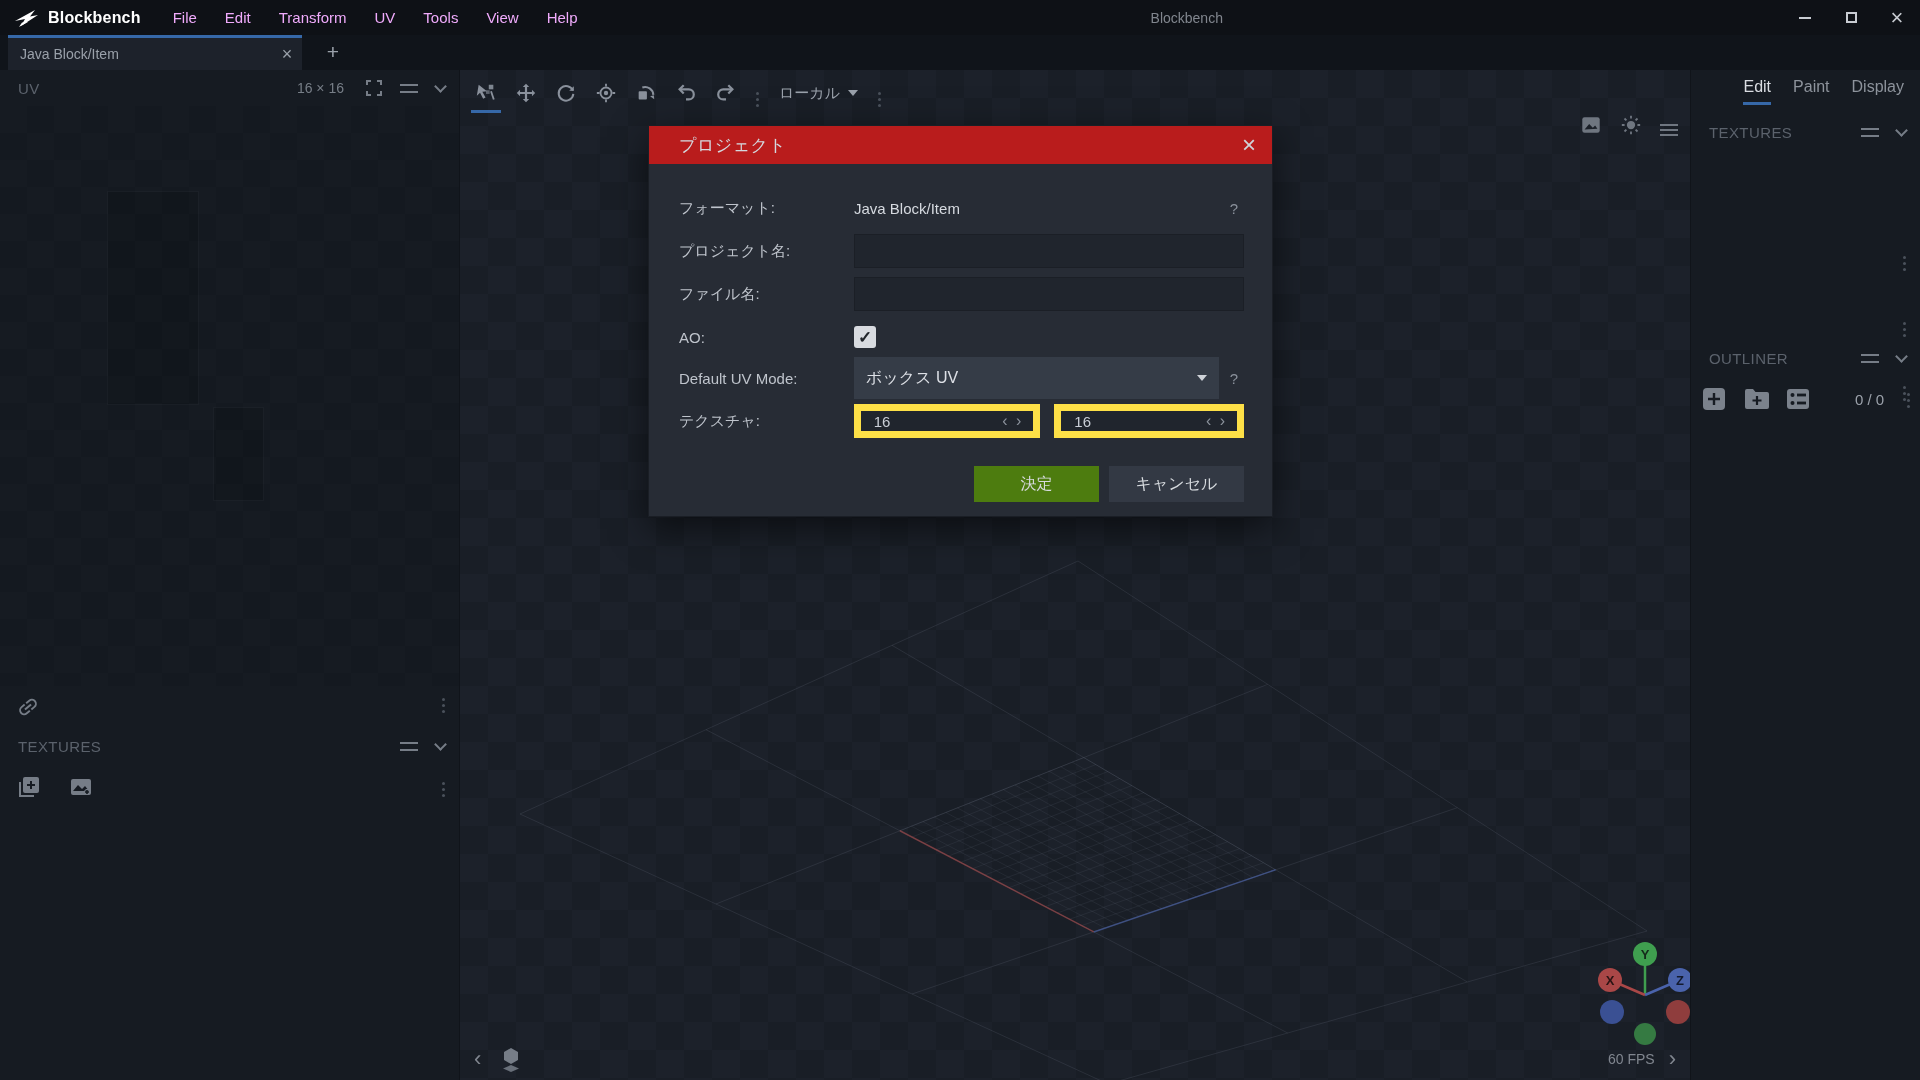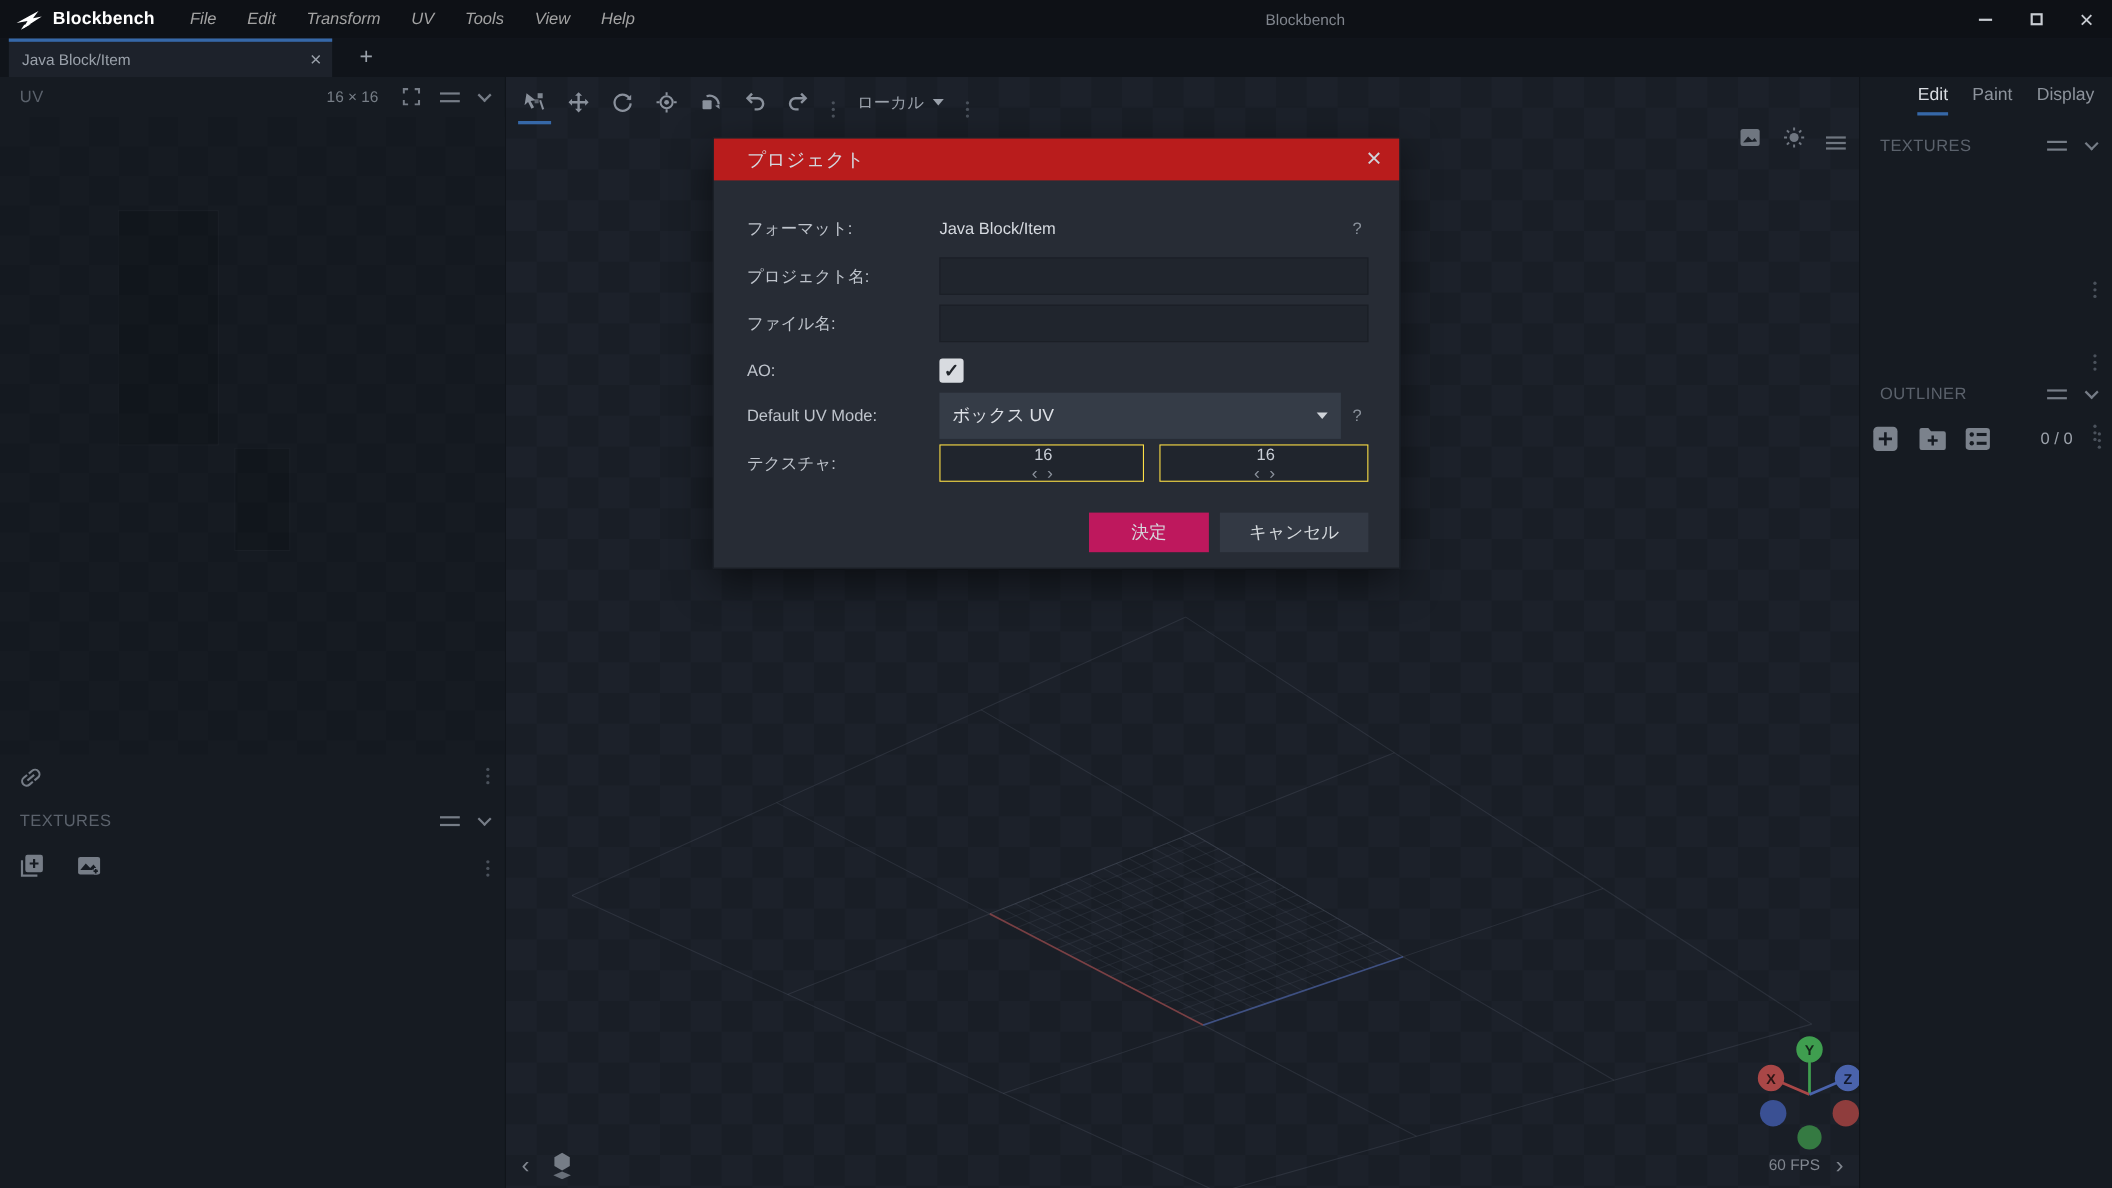--- a/index.html
+++ b/index.html
@@ -7,21 +7,21 @@
   .app {
     position:relative; width:1920px; height:1080px; overflow:hidden;
     background:#171b22; font-family:"Liberation Sans", sans-serif;
     color:#c2c7cd; user-select:none;
   }
   
   .menubar { position:absolute; left:0; top:0; width:1920px; height:35px;
     background:#0e1116; display:flex; align-items:center; }
   .logo { width:26px; height:20px; margin:0 8px 0 14px; }
   .appname { font-size:16px; font-weight:700; color:#ffffff; margin-right:18px; letter-spacing:.2px; }
-  .menu-item { padding:0 14px; font-size:15px; color:#a3a3a3; height:35px; line-height:35px; cursor:pointer;font-style:italic; }
+  .menu-item { padding:0 14px; font-size:15px; color:#f0abfc; height:35px; line-height:35px; cursor:pointer; }
   .win-title { flex:1; text-align:center; font-size:14px; color:#81868e; }
   .win-controls { display:flex; }
   .win-btn { width:46px; height:35px; display:flex; align-items:center; justify-content:center; color:#c8ccd2; font-size:16px; }
   .win-min-glyph { width:12px; height:2px; background:#c8ccd2; }
   .win-max-glyph { width:11px; height:11px; border:2px solid #c8ccd2; }
   .win-close-glyph { font-size:22px; line-height:1; }
   
   .tabbar { position:absolute; left:0; top:35px; width:1920px; height:35px; background:#10141a; }
   .tab { position:absolute; left:8px; top:0; width:294px; height:35px; background:#1d222b;
     border-top:3px solid #3668a8; display:flex; align-items:center; }
@@ -95,27 +95,27 @@
   .dstatic { font-size:15px; color:#d6dae0; }
   .dhelp { position:absolute; right:6px; font-size:15px; color:#8a919b; cursor:pointer; }
   .dinput { width:390px; height:34px; background:#20252d; border:1px solid #1b1f26; color:#c9ced6;
     font-size:15px; padding:0 12px; font-family:"Liberation Sans", sans-serif; }
   .dcheck { width:22px; height:22px; background:#d8dbe0; border-radius:3px; display:flex;
     align-items:center; justify-content:center; color:#21252b; font-size:17px; font-weight:700; cursor:pointer; }
   .dselect { width:365px; height:42px; background:#353c47; display:flex; align-items:center;
     padding:16px 12px; cursor:pointer; }
   .dselect-val { font-size:16px; color:#dde0e6; flex:1; }
   .dselect .caret { border-top-color:#cfd3d9; }
-  .dnum { width:187px; height:34px; background:#20252d; border:1px solid #fde047; display:flex; align-items:center; padding:0 10px 0 13px;flex-direction:column; }
+  .dnum { width:187px; height:34px; background:#20252d; border:7px solid #fde047; display:flex; align-items:center; padding:0 10px 0 13px; }
   .dnum + .dnum { margin-left:14px; width:190px; }
   .dnum-val { flex:1; font-size:15px; color:#c9ced6; }
   .spinners { font-size:16px; color:#8a919b; letter-spacing:2px; cursor:pointer; }
   .dialog-buttons { position:absolute; left:0; top:340px; width:595px; display:flex; justify-content:flex-end; gap:10px; }
   .dbtn { height:36px; border:none; font-size:16px; color:#d6dade; cursor:pointer; font-family:"Liberation Sans", sans-serif; }
-  .dbtn-confirm { width:109px; background:#be185d; }
+  .dbtn-confirm { width:125px; background:#4d7c0f; }
   .dbtn-cancel { width:135px; background:#333944;font-family:Liberation Mono, monospace; }
 </style>
 </head>
 <body>
 
 <div class="app">
 
   <div class="menubar">
     <svg class="logo" viewBox="0 0 26 20">
       <path d="M1 13 L21 2 L16 8.5 L24 7 L7 18 L11 11 Z" fill="#ffffff"></path>

